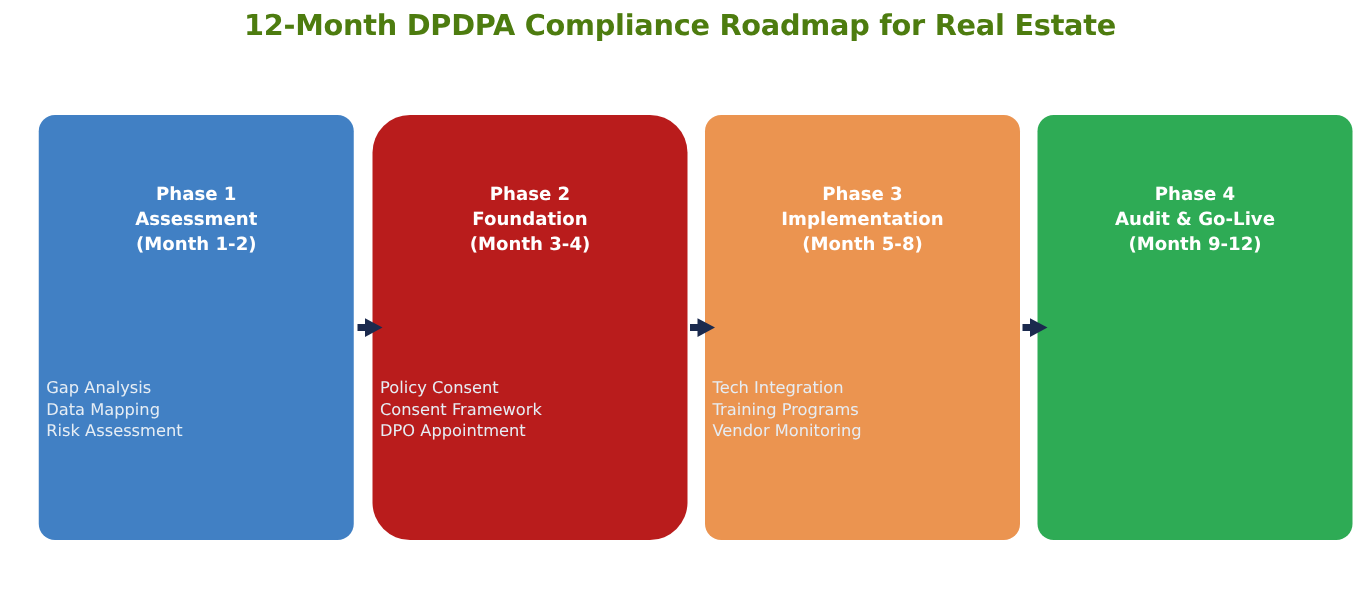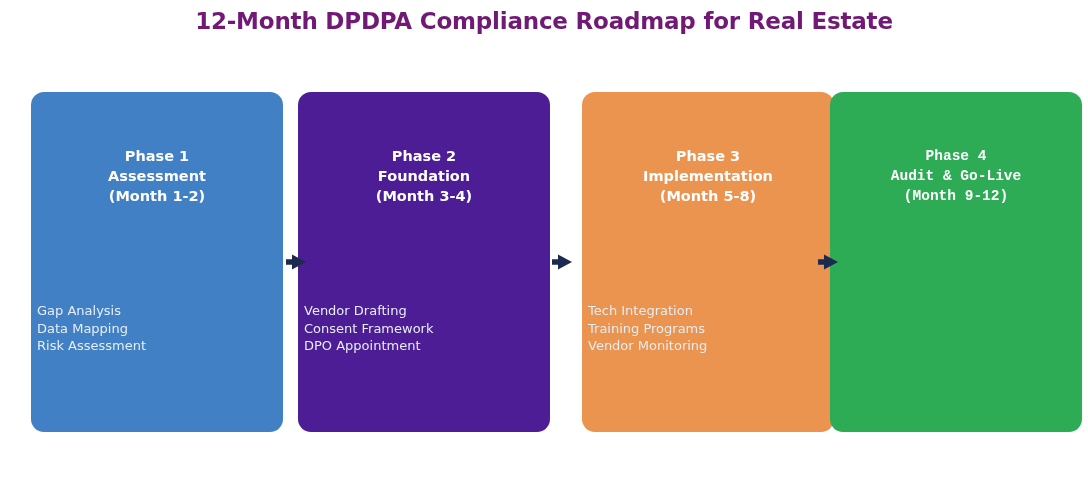--- a/index.html
+++ b/index.html
@@ -22,21 +22,21 @@
   }
 
   .page-title {
     position: absolute;
     left: 0;
     top: 8px;
     width: 1088px;
     text-align: center;
     font-size: 23px;
     font-weight: bold;
-    color: #701a75;
+    color: #4d7c0f;
     letter-spacing: -0.2px;
     white-space: nowrap;
   }
 
   .roadmap {
     position: absolute;
     left: 31px;
     top: 92px;
     width: 1047px;
     height: 340px;
@@ -46,23 +46,23 @@
     position: absolute;
     top: 0;
     width: 252px;
     height: 340px;
     border-radius: 13px;
     box-sizing: border-box;
     overflow: hidden;
   }
 
   .phase-card.p0 { left: 0px;   background: #4180c4; }
-  .phase-card.p1 { left: 267px; background: #4c1d95; }
-  .phase-card.p2 { left: 533px; background: #eb9450; margin-left: 18px; }
-  .phase-card.p3 { left: 799px; background: #2eab55; font-family: Liberation Mono, monospace; }
+  .phase-card.p1 { left: 267px; background: #b91c1c; border-radius: 30px; }
+  .phase-card.p2 { left: 533px; background: #eb9450; }
+  .phase-card.p3 { left: 799px; background: #2eab55; }
 
   .phase-heading {
     position: absolute;
     left: 0;
     top: 54px;
     width: 100%;
     text-align: center;
     color: #ffffff;
     font-size: 14.5px;
     font-weight: bold;
@@ -114,21 +114,21 @@
 (Month 1-2)</div>
       <div class="phase-items">Gap Analysis
 Data Mapping
 Risk Assessment</div>
     </div>
 
     <div class="phase-card p1">
       <div class="phase-heading">Phase 2
 Foundation
 (Month 3-4)</div>
-      <div class="phase-items">Vendor Drafting
+      <div class="phase-items">Policy Consent
 Consent Framework
 DPO Appointment</div>
     </div>
 
     <div class="phase-card p2">
       <div class="phase-heading">Phase 3
 Implementation
 (Month 5-8)</div>
       <div class="phase-items">Tech Integration
 Training Programs

